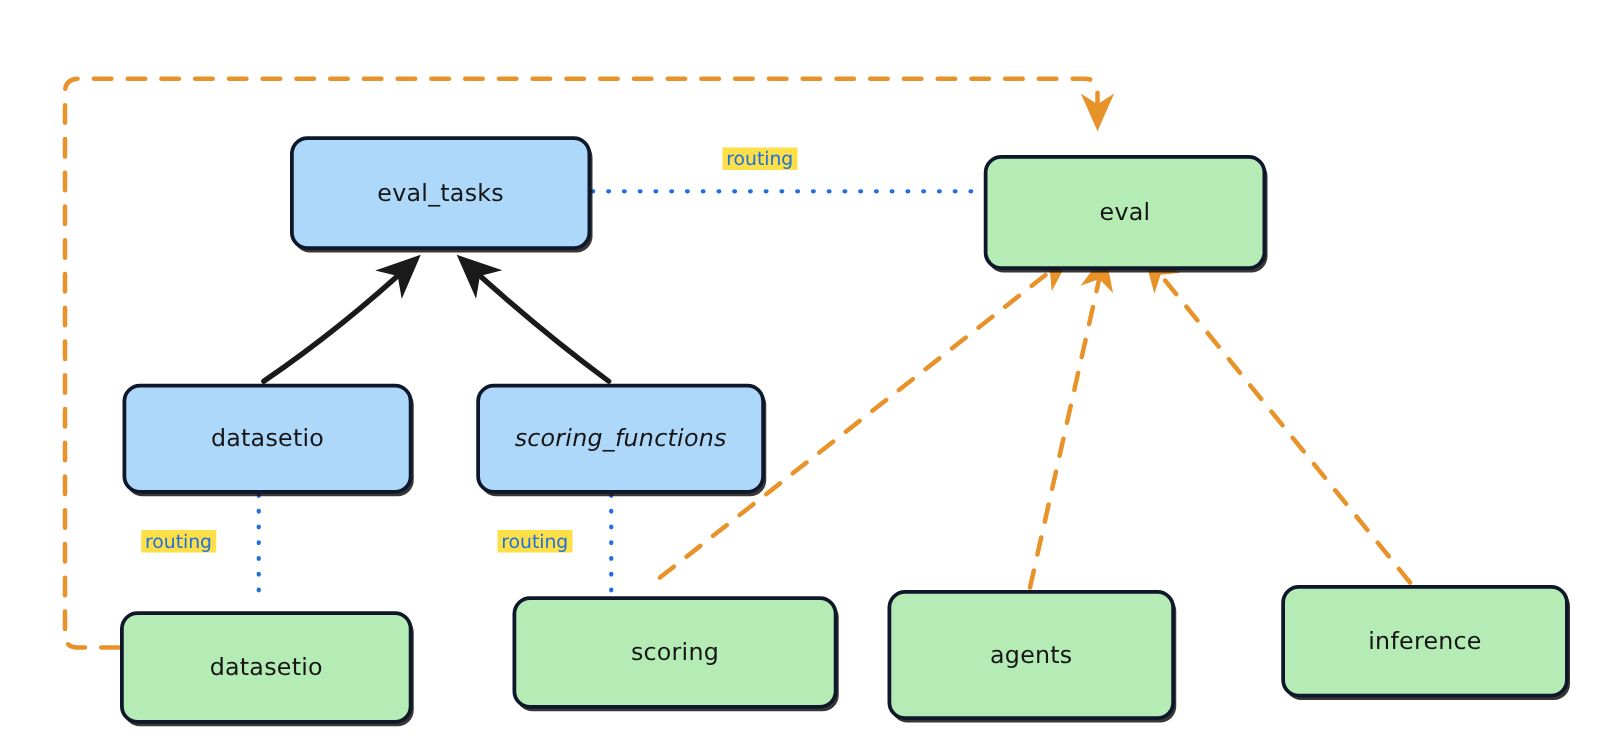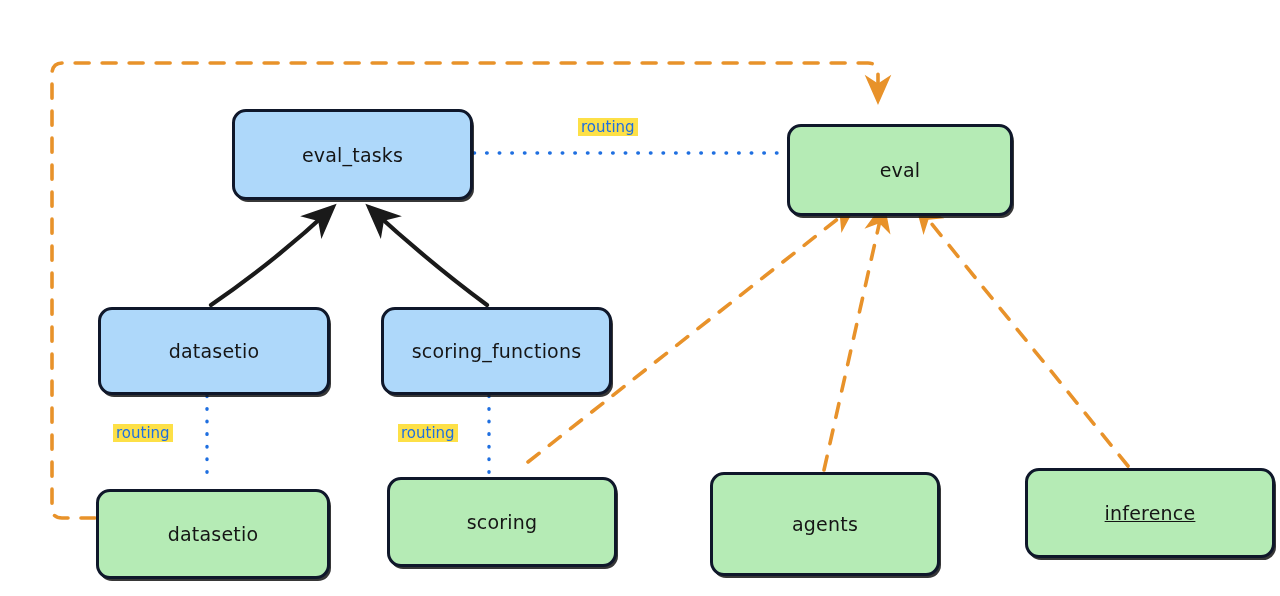--- a/index.html
+++ b/index.html
@@ -95,37 +95,37 @@
   </div>
 
   <div class="node provider" style="left:787px; top:124px; width:226px; height:92px;">
     <span>eval</span>
   </div>
 
   <div class="node api" style="left:98px; top:307px; width:232px; height:88px;">
     <span>datasetio</span>
   </div>
 
-  <div class="node api" style="left:381px; top:307px; width:231px; height:88px;">
+  <div class="node api" style="left:381px; top:307px; width:231px; height:88px;font-style:italic;">
     <span>scoring_functions</span>
   </div>
 
   <div class="node provider" style="left:96px; top:489px; width:234px; height:90px;">
     <span>datasetio</span>
   </div>
 
-  <div class="node provider" style="left:387px; top:477px; width:230px; height:90px;">
+  <div class="node provider" style="left:410px; top:477px; width:260px; height:90px;">
     <span>scoring</span>
   </div>
 
   <div class="node provider" style="left:710px; top:472px; width:230px; height:104px;">
     <span>agents</span>
   </div>
 
-  <div class="node provider" style="left:1025px; top:468px; width:250px; height:90px;text-decoration:underline;">
+  <div class="node provider" style="left:1025px; top:468px; width:230px; height:90px;">
     <span>inference</span>
   </div>
 
   <div class="edge-label" style="left:578px; top:118px;">routing</div>
 
   <div class="edge-label" style="left:113px; top:424px;">routing</div>
 
   <div class="edge-label" style="left:398px; top:424px;">routing</div>
 
 </div>

